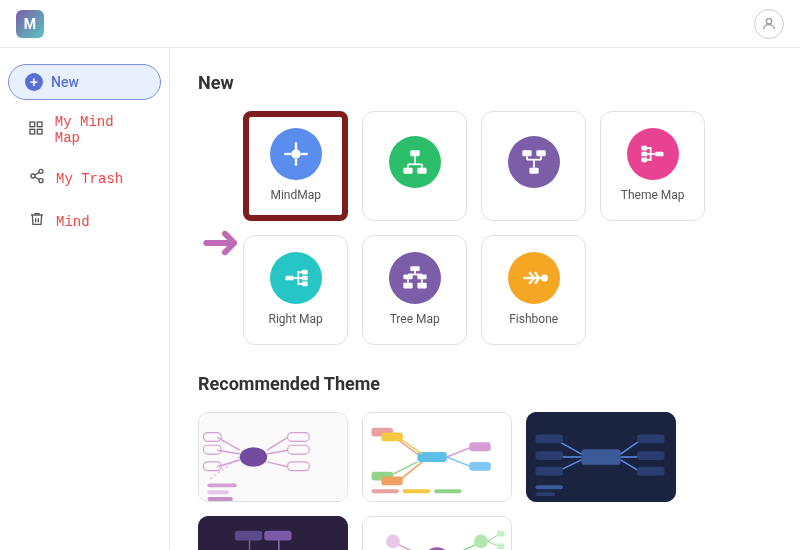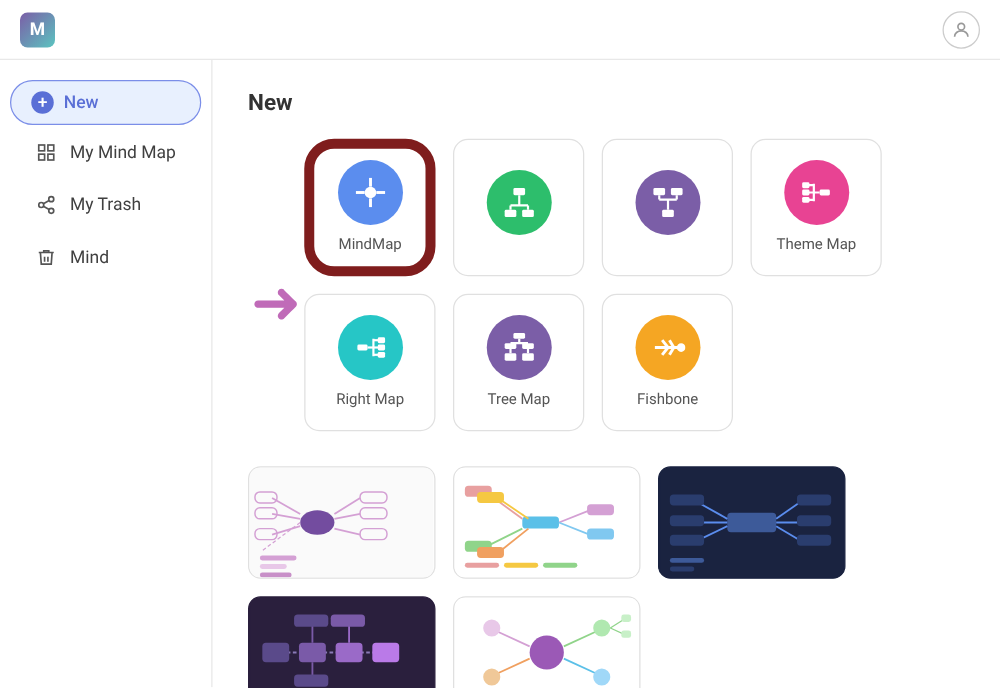--- a/index.html
+++ b/index.html
@@ -61,27 +61,28 @@
     }
     
     .sidebar {
       width: 170px;
       border-right: 1px solid #e8e8e8;
       padding: 12px 0;
       flex-shrink: 0;
     }
     .sidebar-item {
       display: flex;
-      align-items: flex-start;
+      align-items: center;
       padding: 10px 20px;
       cursor: pointer;
       font-size: 14px;
-      color: #404040;
+      color: #ef4444;
       border-radius: 6px;
       margin: 2px 8px;
+      font-family: Liberation Mono, monospace;
     }
     .sidebar-item .icon {
       margin-right: 10px;
       font-size: 16px;
       width: 18px;
       text-align: center;
     }
     .new-btn {
       display: flex;
       align-items: center;
@@ -134,22 +135,22 @@
       border-radius: 12px;
       display: flex;
       flex-direction: column;
       align-items: center;
       justify-content: center;
       cursor: pointer;
       background: #fff;
       transition: border-color 0.2s;
     }
     .map-card.selected {
-      border: 8px solid #7f1d1d;
-      border-radius: 24px;
+      border: 6px solid #7f1d1d;
+      border-radius: 8px;
     }
     .map-card .card-icon {
       width: 52px;
       height: 52px;
       border-radius: 50%;
       display: flex;
       align-items: center;
       justify-content: center;
       margin-bottom: 8px;
       font-size: 22px;
@@ -368,20 +369,21 @@
               <line x1="13" y1="7" x2="16" y2="12"></line>
               <line x1="13" y1="17" x2="16" y2="12"></line>
               <circle cx="21" cy="12" r="2" fill="white"></circle>
             </svg>
           </div>
           <div class="card-label">Fishbone</div>
         </div>
       </div>
     </div>
 
+    <div class="section-title">Recommended Theme</div>
     <div class="theme-grid">
 
       <div class="theme-card" style="background:#fff; border:1px solid #e0e0e0;">
         <svg viewBox="0 0 150 90" xmlns="http://www.w3.org/2000/svg">
           <rect width="150" height="90" fill="#fafafa"></rect>
 
           <ellipse cx="55" cy="45" rx="14" ry="10" fill="#5b2d8e" opacity="0.85"></ellipse>
 
           <line x1="41" y1="38" x2="18" y2="25" stroke="#d4a0d4" stroke-width="1.5"></line>
           <rect x="4" y="20" width="18" height="9" rx="4" fill="none" stroke="#d4a0d4" stroke-width="1.2"></rect>

